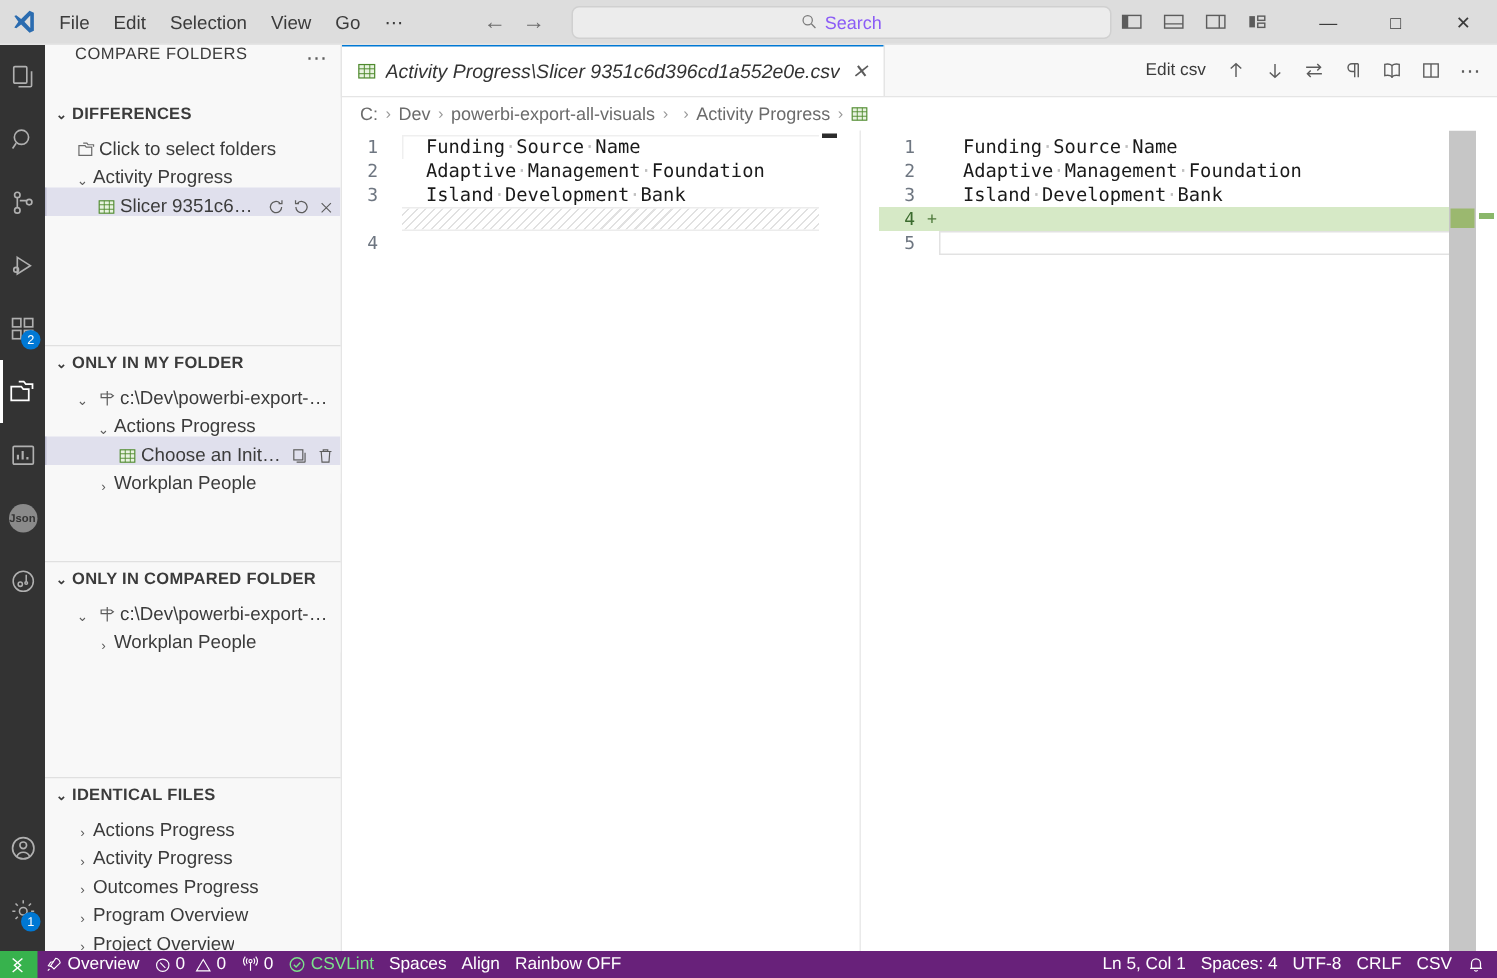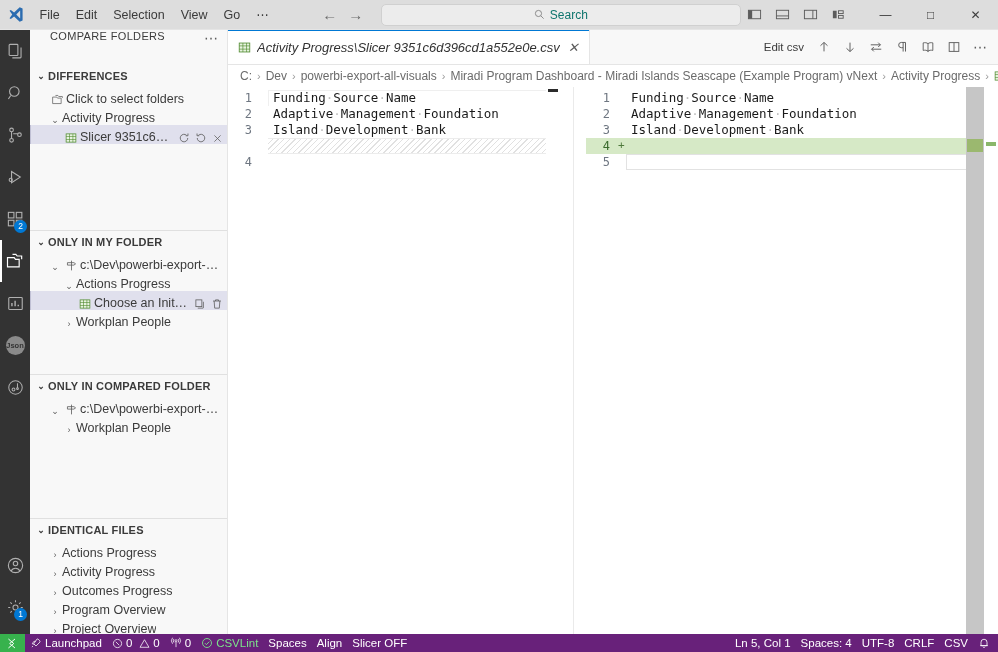--- a/index.html
+++ b/index.html
@@ -32,21 +32,21 @@
   }
   .nav-arrows { display: flex; align-items: center; gap: 4px; margin-left: 42px; }
   .nav-btn {
     width: 22px; height: 22px; display: flex; align-items: center; justify-content: center;
     color: #6b6b6b; font-size: 15px;
   }
   .searchbox {
     width: 388px; height: 22px; margin-left: 14px;
     background: #ececec; border: 1px solid #d0d0d0; border-radius: 5px;
     display: flex; align-items: center; justify-content: center;
-    gap: 5px; color: #0f766e; font-size: 12px;
+    gap: 5px; color: #8b5cf6; font-size: 12px;
   }
   .win-right { margin-left: auto; display: flex; align-items: center; height: 30px; }
   .layout-btns { display: flex; align-items: center; gap: 2px; margin-right: 12px; }
   .layout-btn {
     width: 26px; height: 26px; display: flex; align-items: center; justify-content: center;
     color: #5c5c5c;
   }
   .winctl {
     width: 45px; height: 30px; display: flex; align-items: center; justify-content: center;
     color: #3b3b3b; font-size: 12px;
@@ -172,21 +172,21 @@
     padding-top: 3px;
   }
   .cline { height: 16px; display: flex; align-items: center; position: relative; white-space: pre; }
   .lnum {
     width: 32px; flex: 0 0 32px; text-align: right; padding-right: 8px;
     color: #6e7681; font-size: 12px;
     font-family: "DejaVu Sans Mono", "Liberation Mono", monospace;
   }
   .lnum.add { color: #3b6b2e; }
   .marker { width: 10px; flex: 0 0 10px; color: #4f7a3c; font-size: 11px; text-align: left; }
-  .ctext { flex: 1; padding-left: 3px; }
+  .ctext { flex: 1; padding-left: 14px; }
   .cline.added { background: #d6e9c6; }
   .cline.added .ctext { background: #d6e9c6; }
   .ws { color: #c0c0c0; }
   .del-block {
     height: 16px; margin-left: 40px; margin-right: 0;
     background: repeating-linear-gradient(135deg, #ffffff 0 3px, #e1e1e1 3px 4px);
     border-top: 1px solid #ececec; border-bottom: 1px solid #ececec;
   }
   .firstline-box {
     position: absolute; left: 40px; right: 0; top: 3px; height: 16px;
@@ -615,21 +615,20 @@
         </div>
       </div>
 
       <div class="breadcrumbs">
         <span class="bc-item">C:</span>
         <span class="bc-sep">›</span>
         <span class="bc-item">Dev</span>
         <span class="bc-sep">›</span>
         <span class="bc-item">powerbi-export-all-visuals</span>
         <span class="bc-sep">›</span>
-        <span class="bc-item">Miradi Program Dashboard - Miradi Islands Seascape (Example Program) vNext</span>
         <span class="bc-sep">›</span>
         <span class="bc-item">Activity Progress</span>
         <span class="bc-sep">›</span>
         <span class="bc-item">
           <span>
             <svg width="12" height="12" viewBox="0 0 16 16">
                 <rect x="1.5" y="2.5" width="13" height="11" fill="#e8f3e0" stroke="#4f8a2e"></rect>
                 <path d="M1.5 6h13M1.5 10h13M6 2.5v11M10.5 2.5v11" stroke="#4f8a2e" stroke-width=".8"></path>
               </svg>
           </span>
@@ -720,21 +719,21 @@
       </span>
     </div>
     <div class="sb-item">
       <span>
         <svg width="12" height="12" viewBox="0 0 16 16" fill="none" stroke="#ffffff" stroke-width="1">
             <path d="M6 10 3 9l2-3 2.5-.5"></path>
             <path d="M9.5 2.5c2 .4 3.6 2 4 4L8 12l-3-3z"></path>
             <path d="M4 12l-1.5 1.5"></path>
           </svg>
       </span>
-      <span>Launchpad</span>
+      <span>Overview</span>
     </div>
     <div class="sb-item">
       <span>
         <svg width="11" height="11" viewBox="0 0 16 16" fill="none" stroke="#ffffff" stroke-width="1.1">
             <circle cx="8" cy="8" r="6"></circle>
             <path d="M5.5 5.5l5 5"></path>
           </svg>
       </span>
       <span>0</span>
       <span style="margin-left:4px">
@@ -758,21 +757,21 @@
       <span class="sb-green">
         <svg width="12" height="12" viewBox="0 0 16 16" fill="none" stroke="#7ce38b" stroke-width="1.2">
             <circle cx="8" cy="8" r="6"></circle>
             <path d="M5.2 8.2 7.2 10.2 11 6.2"></path>
           </svg>
       </span>
       <span class="sb-green">CSVLint</span>
     </div>
     <div class="sb-item">Spaces</div>
     <div class="sb-item">Align</div>
-    <div class="sb-item">Slicer OFF</div>
+    <div class="sb-item">Rainbow OFF</div>
 
     <div class="sb-right">
       <div class="sb-item">Ln 5, Col 1</div>
       <div class="sb-item">Spaces: 4</div>
       <div class="sb-item">UTF-8</div>
       <div class="sb-item">CRLF</div>
       <div class="sb-item">CSV</div>
       <div class="sb-item" style="padding-right:8px">
         <span>
           <svg width="12" height="12" viewBox="0 0 16 16" fill="none" stroke="#ffffff" stroke-width="1.1">

